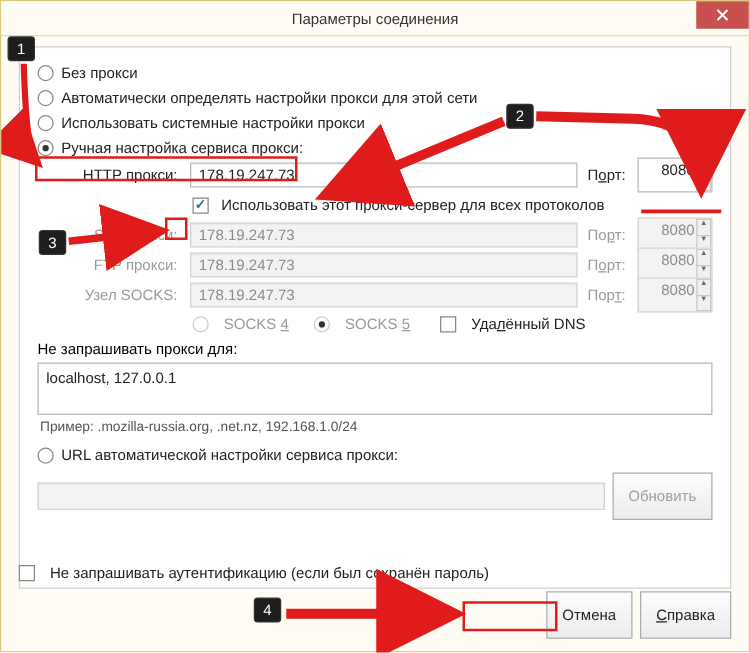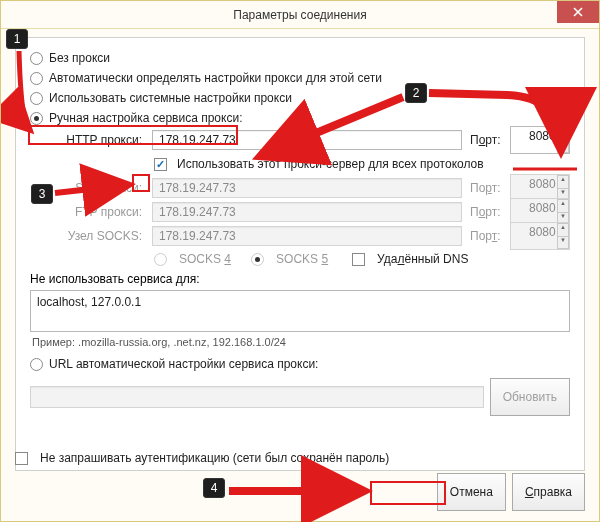--- a/index.html
+++ b/index.html
@@ -146,40 +146,40 @@
         <div class="radio-label">SOCKS <span class="u">4</span></div>
         <div style="width:8px"></div>
         <div class="radio sel" style="border-color:#ccc"></div>
         <div class="radio-label">SOCKS <span class="u">5</span></div>
         <div style="width:12px"></div>
         <div class="check"></div>
         <div class="check-label"><span>Уда</span><span class="u">л</span><span>ённый DNS</span></div>
       </div>
     </div>
 
-    <div style="margin-top:2px;">Не использовать сервиса для:</div>
+    <div style="margin-top:2px;">Не запрашивать прокси для:</div>
     <div class="textarea">localhost, 127.0.0.1</div>
     <div class="example">Пример: .mozilla-russia.org, .net.nz, 192.168.1.0/24</div>
 
     <div class="autocfg">
       <div class="radio-row">
         <div class="radio"></div>
         <div class="radio-label">URL автоматической настройки сервиса прокси:</div>
       </div>
       <div class="row2">
         <div class="field disabled" style="flex:1;height:22px;"></div>
         <div class="btn disabled">Обновить</div>
       </div>
     </div>
   </div>
 
   <div class="bottom">
     <div class="noauth">
       <div class="check"></div>
-      <div class="check-label">Не запрашивать аутентификацию (сети был сохранён пароль)</div>
+      <div class="check-label">Не запрашивать аутентификацию (если был сохранён пароль)</div>
     </div>
     <div class="btnbar">
       <div class="btn">Отмена</div>
       <div class="btn">
           <span class="u">С</span>
           <span>правка</span>
         </div>
     </div>
   </div>
 

